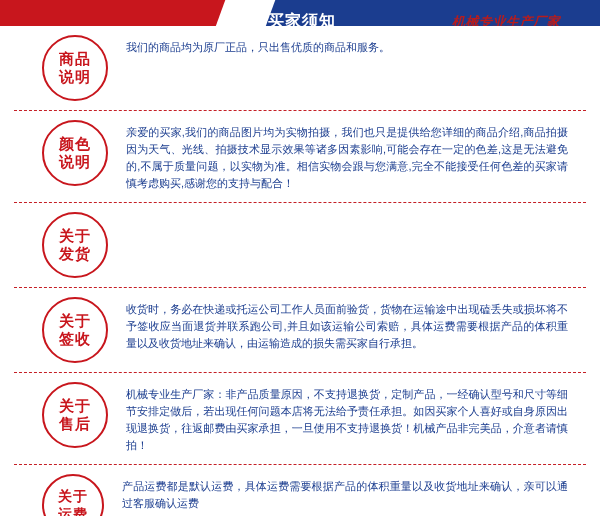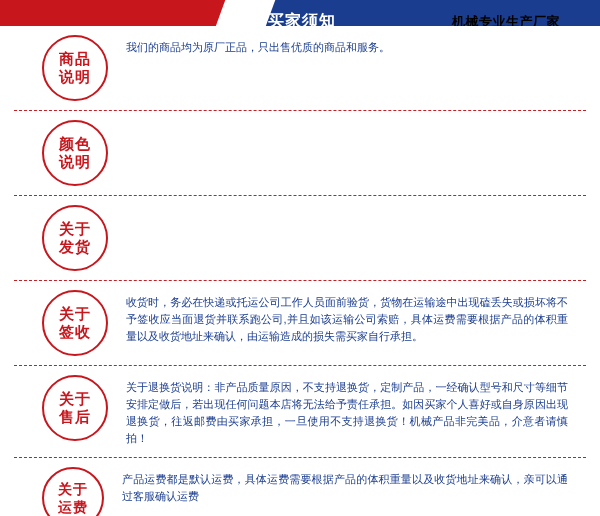--- a/index.html
+++ b/index.html
@@ -58,25 +58,26 @@
     color: #ffffff;
     font-size: 16px;
     font-weight: bold;
     letter-spacing: 1px;
     z-index: 3;
   }
   .header .title-sub {
     position: absolute;
     left: 452px;
     top: 13px;
-    color: #000000;
+    color: #b91c1c;
     font-size: 13px;
     font-weight: bold;
     letter-spacing: 0.5px;
     z-index: 3;
+    font-style: italic;
   }
 
   
   .content {
     padding: 0 14px;
     box-sizing: border-box;
   }
   .section {
     display: flex;
     align-items: flex-start;
@@ -151,20 +152,23 @@
       <div class="body-text">
         <p>我们的商品均为原厂正品，只出售优质的商品和服务。</p>
       </div>
     </div>
 
     <div class="section">
       <div class="badge">
         <span class="l1">颜色</span>
         <span class="l2">说明</span>
       </div>
+      <div class="body-text">
+        <p>亲爱的买家,我们的商品图片均为实物拍摄，我们也只是提供给您详细的商品介绍,商品拍摄因为天气、光线、拍摄技术显示效果等诸多因素影响,可能会存在一定的色差,这是无法避免的,不属于质量问题，以实物为准。相信实物会跟与您满意,完全不能接受任何色差的买家请慎考虑购买,感谢您的支持与配合！</p>
+      </div>
     </div>
 
     <div class="section">
       <div class="badge">
         <span class="l1">关于</span>
         <span class="l2">发货</span>
       </div>
     </div>
 
     <div class="section">
@@ -176,21 +180,21 @@
         <p>收货时，务必在快递或托运公司工作人员面前验货，货物在运输途中出现磕丢失或损坏将不予签收应当面退货并联系跑公司,并且如该运输公司索赔，具体运费需要根据产品的体积重量以及收货地址来确认，由运输造成的损失需买家自行承担。</p>
       </div>
     </div>
 
     <div class="section">
       <div class="badge">
         <span class="l1">关于</span>
         <span class="l2">售后</span>
       </div>
       <div class="body-text">
-        <p>关于退换货说明：非产品质量原因，不支持退换货，定制产品，一经确认型号和尺寸等细节安排定做后，若出现任何问题本店将无法给予责任承担。如因买家个人喜好或自身原因出现退换货，往返邮费由买家承担，一旦使用不支持退换货！机械产品非完美品，介意者请慎拍！</p>
+        <p>机械专业生产厂家：非产品质量原因，不支持退换货，定制产品，一经确认型号和尺寸等细节安排定做后，若出现任何问题本店将无法给予责任承担。如因买家个人喜好或自身原因出现退换货，往返邮费由买家承担，一旦使用不支持退换货！机械产品非完美品，介意者请慎拍！</p>
       </div>
     </div>
 
     <div class="section sec-sm">
       <div class="badge">
         <span class="l1">关于</span>
         <span class="l2">运费</span>
       </div>
       <div class="body-text">
         <p>产品运费都是默认运费，具体运费需要根据产品的体积重量以及收货地址来确认，亲可以通过客服确认运费</p>

